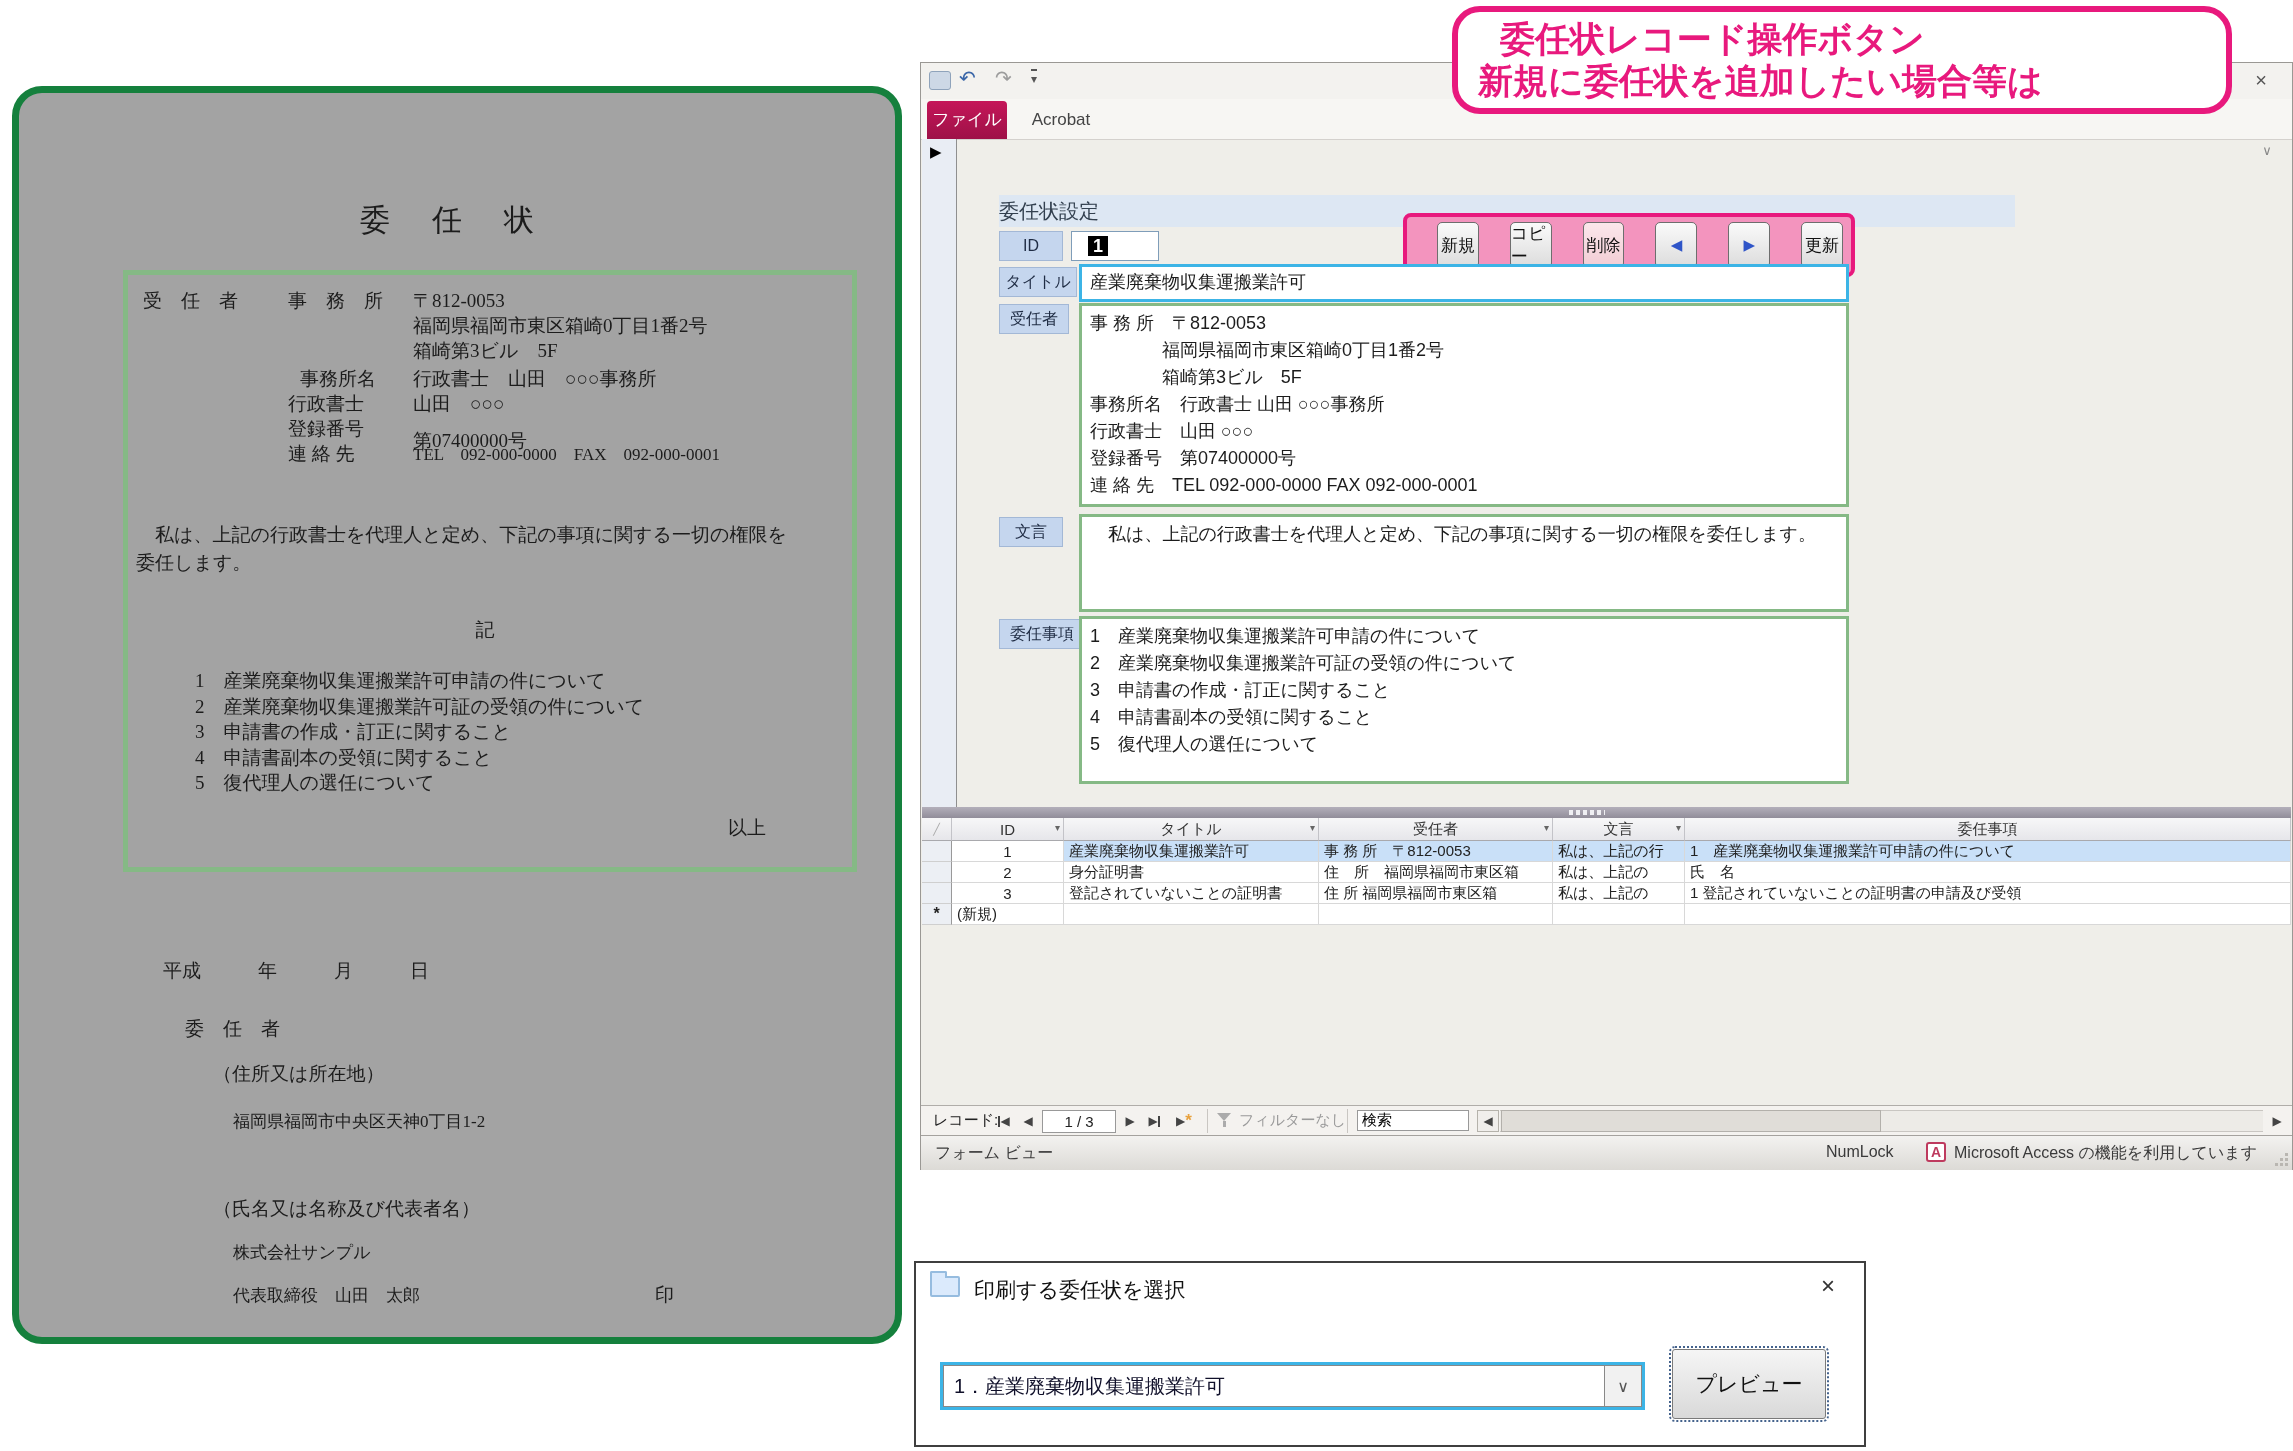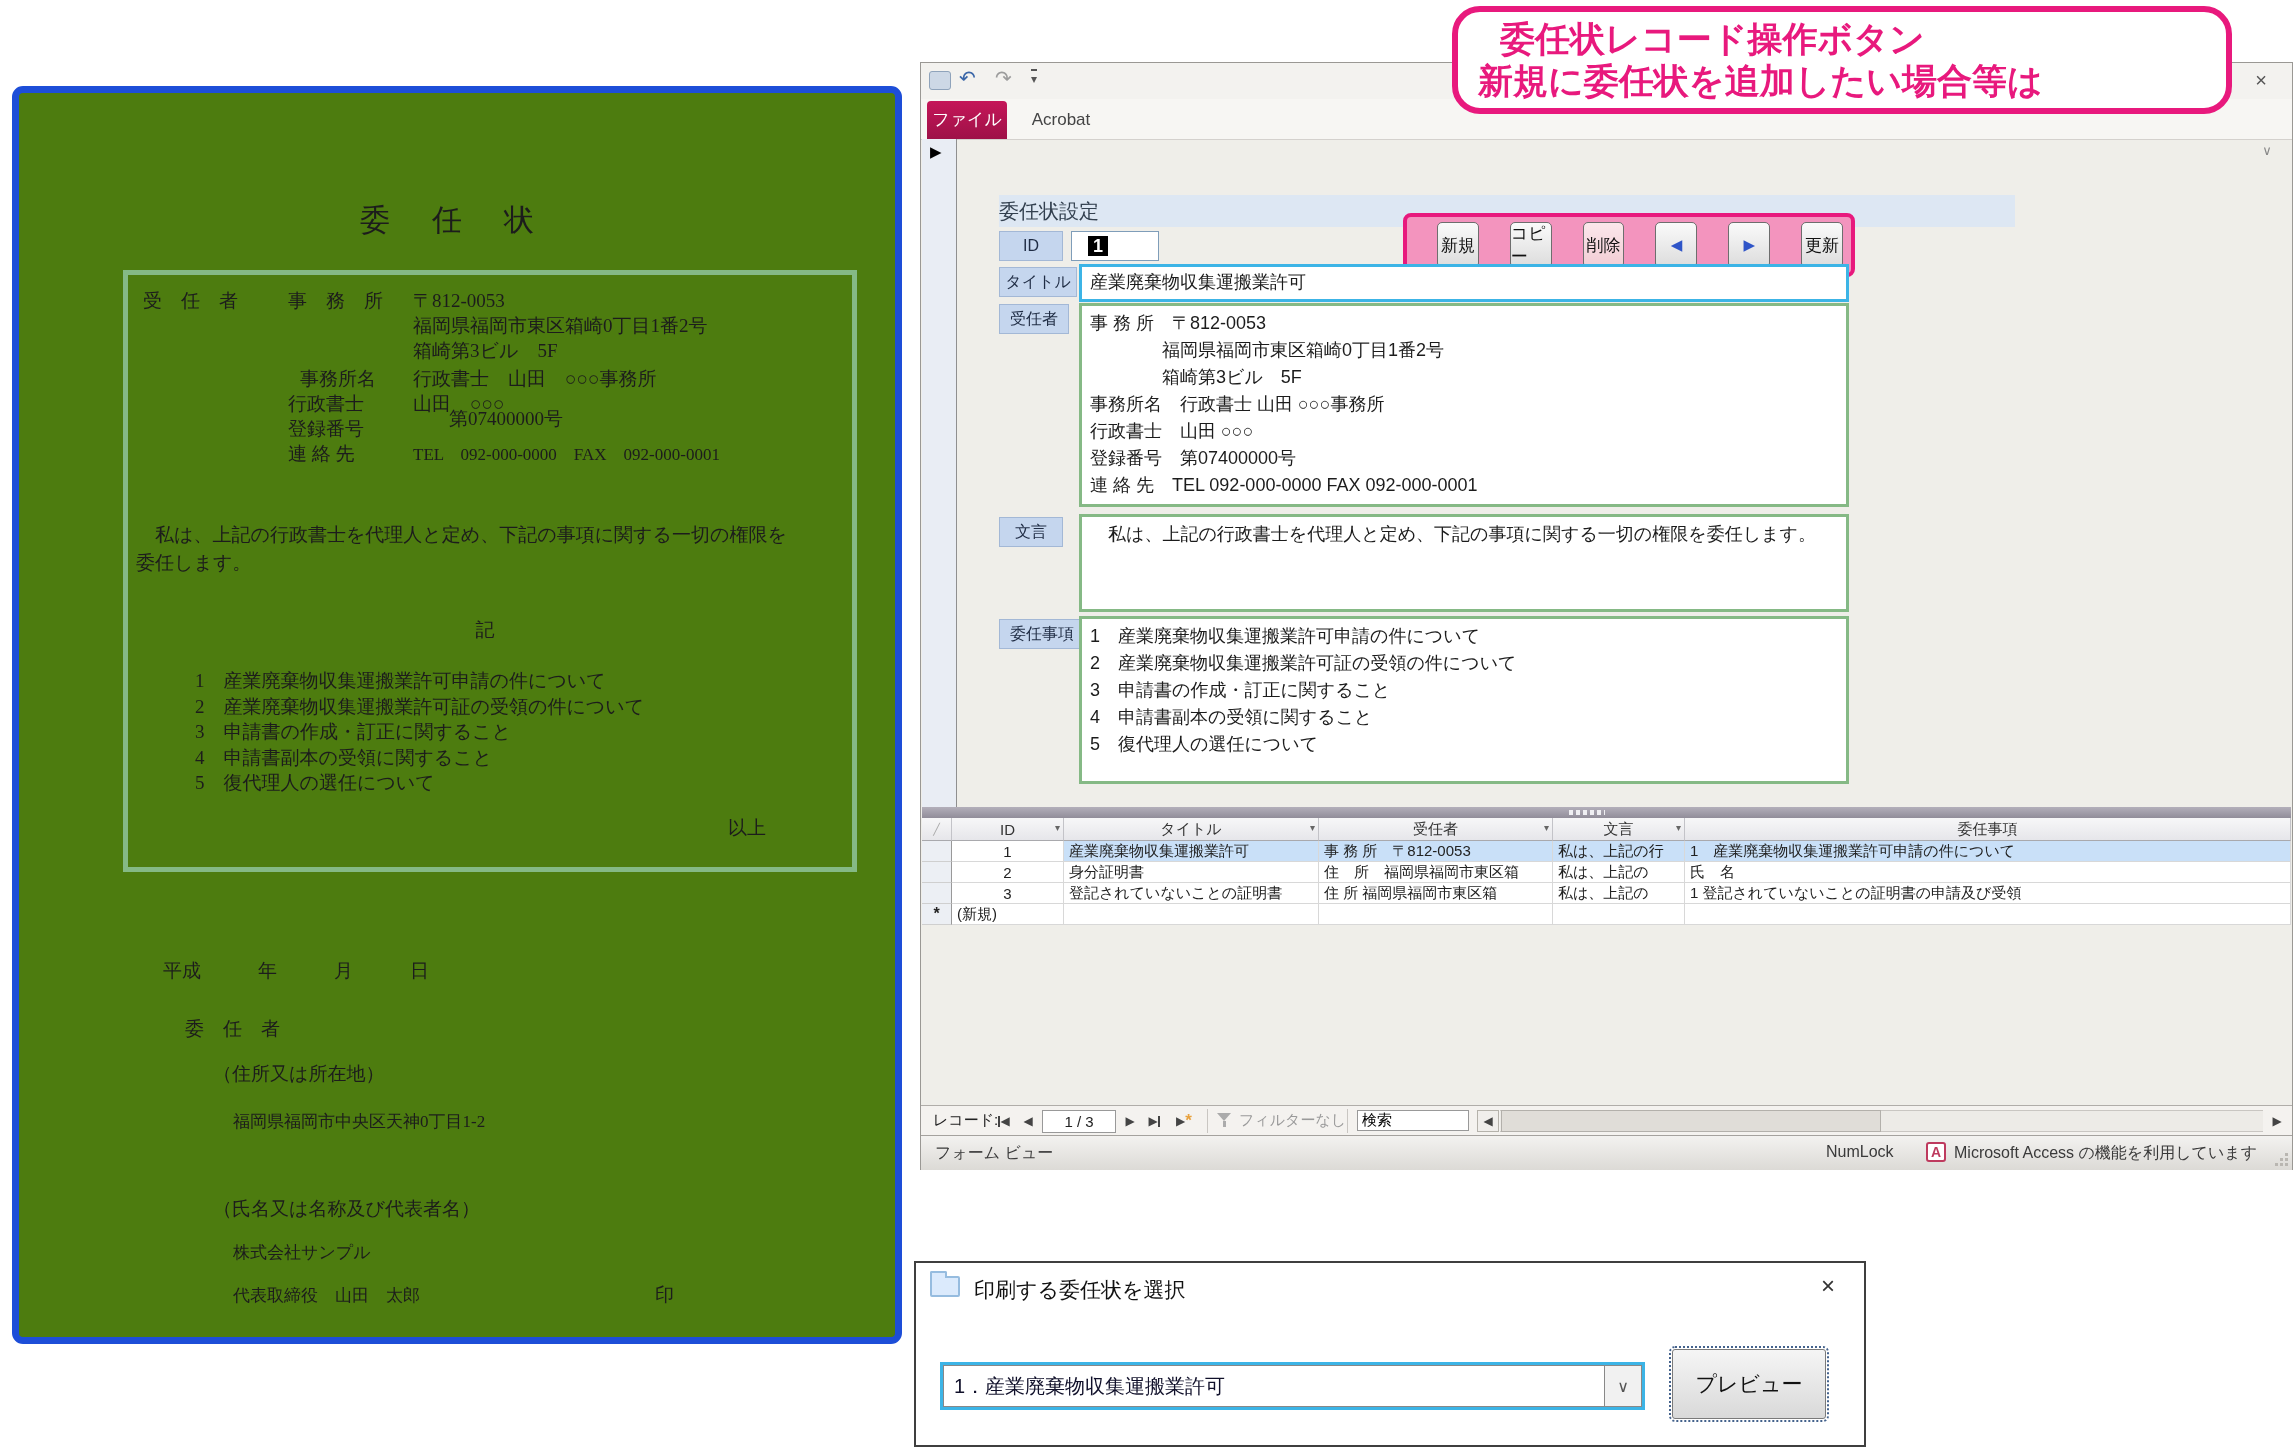--- a/index.html
+++ b/index.html
@@ -1,20 +1,20 @@
 <!DOCTYPE html>
 <html><head>
 <meta charset="utf-8">
 <style>
   html,body{margin:0;padding:0;background:#fff;}
   #stage{position:relative;width:2293px;height:1451px;background:#fff;overflow:hidden;
          font-family:"Liberation Sans","DejaVu Sans",sans-serif;color:#222;}
   .a{position:absolute;}
   
-  .doc-panel{left:12px;top:86px;width:876px;height:1244px;border:7px solid #1d4ed8;border-radius:11px;background:#4d7c0f;}
+  .doc-panel{left:12px;top:86px;width:876px;height:1244px;border:7px solid #15803d;border-radius:30px;background:#a3a3a3;}
   .doc{font-family:"Liberation Serif","DejaVu Serif",serif;color:#1c1c1c;font-size:19px;white-space:nowrap;}
   .doc-title{left:0;top:107px;width:862px;text-align:center;font-size:30px;letter-spacing:6px;}
   .doc-green{left:104px;top:177px;width:724px;height:592px;border:5px solid #85B985;}
   .doc-center{left:0;width:714px;text-align:center;}
   .doc-small{font-size:17px;}
   
   .win{left:920px;top:62px;width:1371px;height:1106px;border:1px solid #9a9894;background:#efeee9;}
   .qat{left:0;top:0;width:1371px;height:36px;background:#f3f2ef;border-bottom:1px solid #e2e0dc;}
   .winicon{left:8px;top:8px;width:20px;height:17px;background:#cdd8e6;border:1px solid #8fa3bb;border-radius:3px;}
   .undo{left:38px;top:3px;font-size:20px;color:#3A66A8;}
@@ -98,21 +98,21 @@
       <span class="a doc" style="left:15px;top:13px;">受　任　者</span>
       <span class="a doc" style="left:160px;top:13px;">事　務　所</span>
       <span class="a doc" style="left:285px;top:13px;">〒812-0053</span>
       <span class="a doc" style="left:285px;top:38px;">福岡県福岡市東区箱崎0丁目1番2号</span>
       <span class="a doc" style="left:285px;top:63px;">箱崎第3ビル　5F</span>
       <span class="a doc" style="left:172px;top:91px;">事務所名</span>
       <span class="a doc" style="left:285px;top:91px;">行政書士　山田　○○○事務所</span>
       <span class="a doc" style="left:160px;top:116px;">行政書士</span>
       <span class="a doc" style="left:285px;top:116px;">山田　○○○</span>
       <span class="a doc" style="left:160px;top:141px;">登録番号</span>
-      <span class="a doc" style="left:285px;top:131px;margin-left:36px;">第07400000号</span>
+      <span class="a doc" style="left:285px;top:153px;">第07400000号</span>
       <span class="a doc" style="left:160px;top:166px;">連 絡 先</span>
       <span class="a doc doc-small" style="left:285px;top:168px;">TEL　092-000-0000　FAX　092-000-0001</span>
       <span class="a doc" style="left:8px;top:247px;">　私は、上記の行政書士を代理人と定め、下記の事項に関する一切の権限を</span>
       <span class="a doc" style="left:8px;top:275px;">委任します。</span>
       <span class="a doc doc-center" style="top:342px;">記</span>
       <span class="a doc" style="left:67px;top:393px;">1　産業廃棄物収集運搬業許可申請の件について</span>
       <span class="a doc" style="left:67px;top:419px;">2　産業廃棄物収集運搬業許可証の受領の件について</span>
       <span class="a doc" style="left:67px;top:444px;">3　申請書の作成・訂正に関すること</span>
       <span class="a doc" style="left:67px;top:470px;">4　申請書副本の受領に関すること</span>
       <span class="a doc" style="left:67px;top:495px;">5　復代理人の選任について</span>

